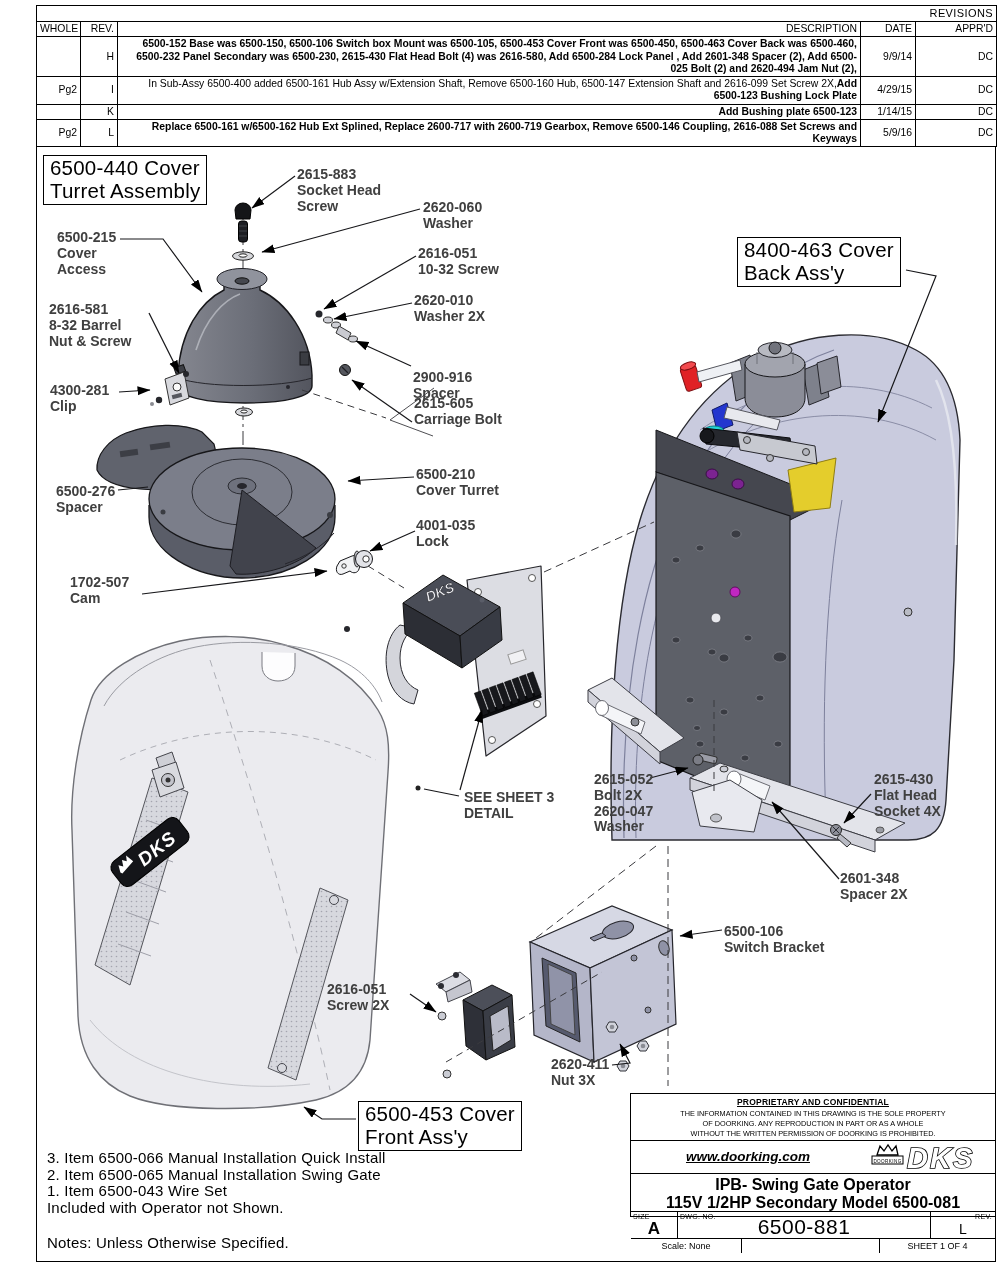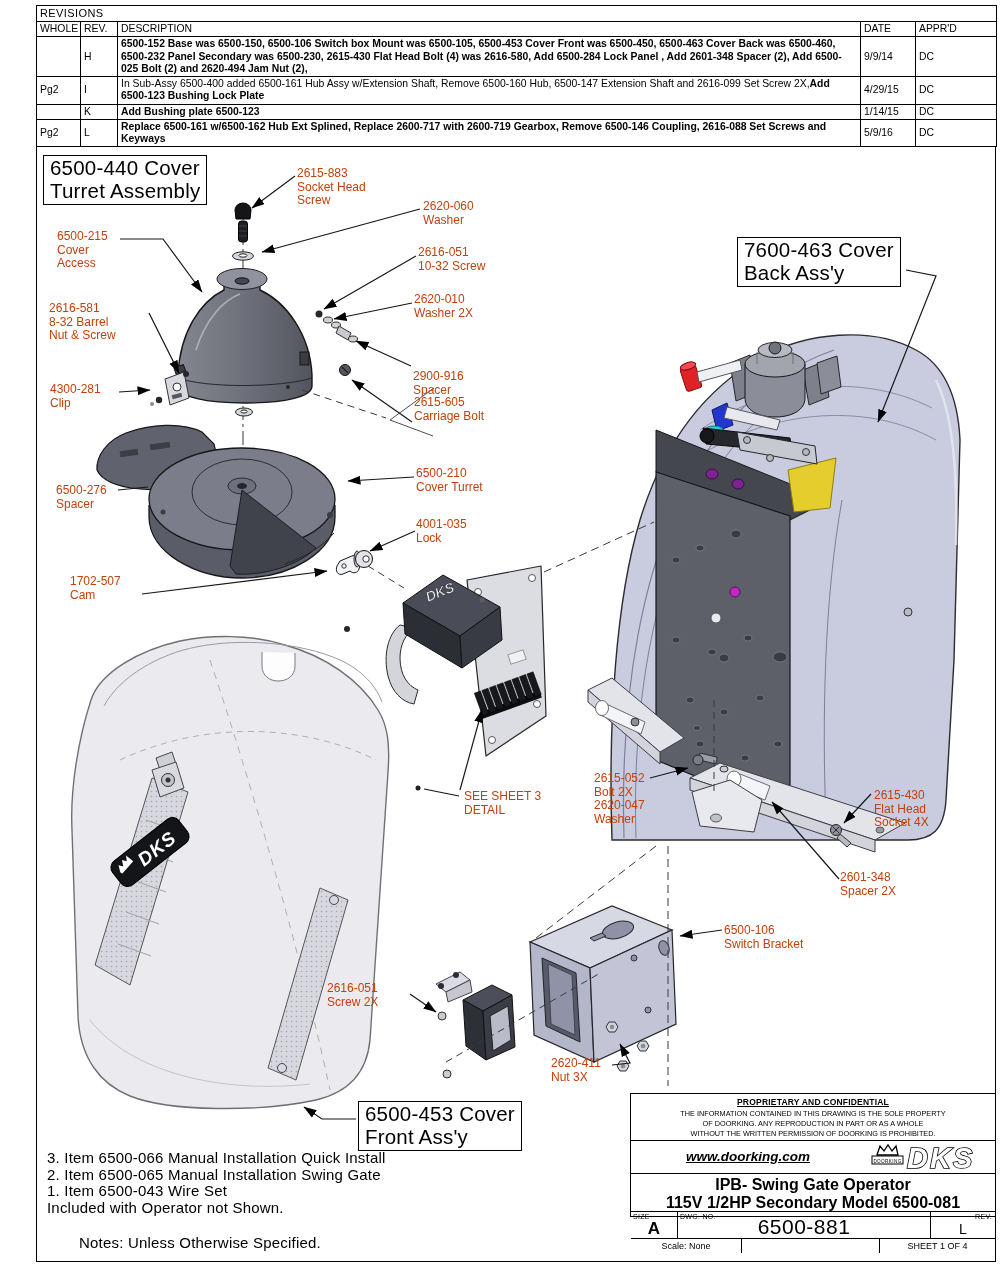--- a/index.html
+++ b/index.html
@@ -1,27 +1,27 @@
 <!DOCTYPE html>
 <html><head>
 <meta charset="utf-8">
 <style>
   html,body{margin:0;padding:0;background:#fff;}
   body{width:1003px;height:1280px;position:relative;font-family:"Liberation Sans",sans-serif;color:#000;overflow:hidden;}
   .sheet-border{position:absolute;left:36px;top:5px;width:958px;height:1255px;border:1.6px solid #000;background:#fff;}
   
   table.rev{position:absolute;left:36px;top:5px;width:960px;border-collapse:collapse;table-layout:fixed;background:#fff;}
-  table.rev td,table.rev th{border:1px solid #000;font-size:10.4px;line-height:1.18;text-align:left;padding:1px 3px;font-weight:400;vertical-align:middle;}
+  table.rev td,table.rev th{border:1px solid #000;font-size:10.4px;line-height:1.18;text-align:right;padding:1px 3px;font-weight:400;vertical-align:middle;}
   table.rev th{font-weight:400;font-size:11px;letter-spacing:.4px;}
   table.rev .b{font-weight:700;}
   
-  .co{position:absolute;font-weight:400;font-size:12px;line-height:1.13;white-space:pre-line;color:#c2410c;}
+  .co{position:absolute;font-weight:700;font-size:14px;line-height:1.13;white-space:pre-line;color:#404040;}
   .abox{position:absolute;border:1.4px solid #000;background:#fff;font-size:20.5px;line-height:1.1;padding:1px 6px 2px 6px;white-space:pre-line;font-weight:400;letter-spacing:.2px;}
   .notes{position:absolute;left:47px;top:1150px;font-size:15px;line-height:16.5px;letter-spacing:.2px;}
-  .notes .footer{margin-top:19px;margin-left:32px;}
+  .notes .footer{margin-top:19px;}
   
   .tblock{position:absolute;left:630px;top:1093px;width:366px;height:124px;border:1.2px solid #000;background:#fff;box-sizing:border-box;display:flex;flex-direction:column;}
   .tb-row1{height:52px;border-bottom:1px solid #000;text-align:center;padding-top:3px;box-sizing:border-box;}
   .prop-title{font-size:8.5px;font-weight:700;text-decoration:underline;letter-spacing:.2px;}
   .prop-body{font-size:7.3px;line-height:1.4;white-space:pre-line;margin-top:2px;}
   .tb-row2{height:35px;border-bottom:1px solid #000;display:flex;align-items:center;box-sizing:border-box;}
   .site{flex:1;text-align:center;font-weight:700;font-style:italic;text-decoration:underline;font-size:13.5px;}
   .logo{width:130px;display:flex;justify-content:center;}
   .tb-row3{height:38px;border-bottom:1px solid #000;text-align:center;font-weight:700;font-size:16px;line-height:1.15;padding-top:2px;box-sizing:border-box;}
   .tb-row4{height:27px;border-bottom:1px solid #000;display:flex;box-sizing:border-box;}
@@ -394,21 +394,21 @@
     <td>L</td>
     <td class="b"><span>Replace 6500-161 w/6500-162 Hub Ext Splined,   Replace 2600-717 with 2600-719 Gearbox, Remove 6500-146 Coupling, 2616-088 Set Screws and Keyways</span></td>
     <td>5/9/16</td>
     <td>DC</td>
   </tr>
 </tbody>
   </table>
 
 <div class="abox" style="left:43px;top:155px;">6500-440 Cover
 Turret Assembly</div>
-<div class="abox" style="left:737px;top:237px;">7600-463 Cover
+<div class="abox" style="left:737px;top:237px;">8400-463 Cover
 Back Ass'y</div>
 <div class="abox" style="left:358px;top:1101px;">6500-453 Cover
 Front Ass'y</div>
 
 <div class="co" style="left:297px;top:167px;">2615-883
 Socket Head
 Screw</div>
 <div class="co" style="left:423px;top:200px;">2620-060
 Washer</div>
 <div class="co" style="left:57px;top:230px;">6500-215
@@ -434,21 +434,21 @@
 <div class="co" style="left:416px;top:518px;">4001-035
 Lock</div>
 <div class="co" style="left:70px;top:575px;">1702-507
 Cam</div>
 <div class="co" style="left:464px;top:790px;">SEE SHEET 3
 DETAIL</div>
 <div class="co" style="left:594px;top:772px;">2615-052
 Bolt 2X
 2620-047
 Washer</div>
-<div class="co" style="left:874px;top:789px;">2615-430
+<div class="co" style="left:874px;top:772px;">2615-430
 Flat Head
 Socket 4X</div>
 <div class="co" style="left:840px;top:871px;">2601-348
 Spacer 2X</div>
 <div class="co" style="left:724px;top:924px;">6500-106
 Switch Bracket</div>
 <div class="co" style="left:327px;top:982px;">2616-051
 Screw 2X</div>
 <div class="co" style="left:551px;top:1057px;">2620-411
 Nut 3X</div>

